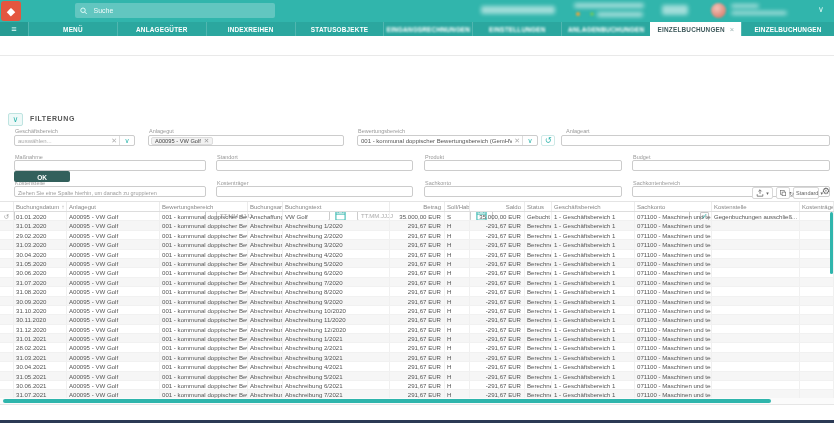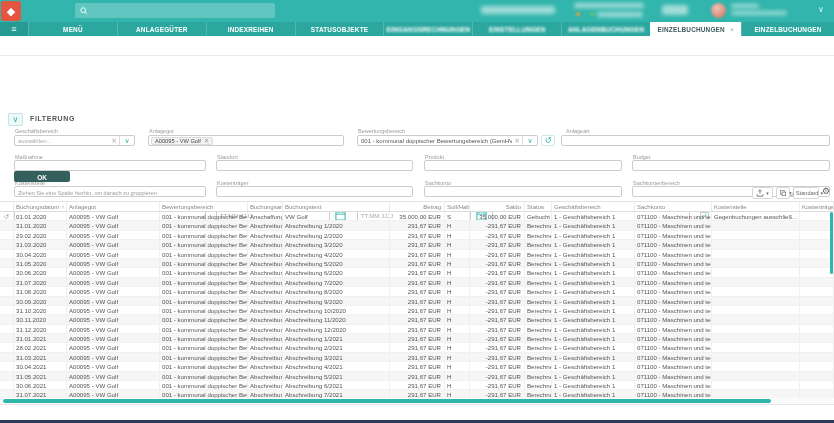--- a/index.html
+++ b/index.html
@@ -100,20 +100,21 @@
 </head>
 <body>
 
 <div class="topbar">
   <div class="logo">◆</div>
   <div class="search">
     <svg width="8" height="8" viewBox="0 0 10 10">
       <circle cx="4" cy="4" r="3" fill="none" stroke="#eafffd" stroke-width="1.2"></circle>
       <line x1="6.3" y1="6.3" x2="9" y2="9" stroke="#eafffd" stroke-width="1.2"></line>
     </svg>
+    <input placeholder="Suche" style="">
   </div>
   <div class="blurbar" style="left:481px;top:6px;width:74px;height:8px;"></div>
   <div class="blurbar" style="left:574px;top:3px;width:70px;height:5px;"></div>
   <div class="dot" style="left:576px;top:12px;background:#e8a33d;"></div>
   <div class="dot" style="left:590px;top:12px;background:#67c76a;"></div>
   <div class="blurbar" style="left:597px;top:12px;width:46px;height:5px;"></div>
   <div class="blurbar" style="left:662px;top:5px;width:26px;height:10px;"></div>
   <div class="avatar"></div>
   <div class="blurbar" style="left:731px;top:4px;width:28px;height:4px;"></div>
   <div class="blurbar" style="left:731px;top:11px;width:56px;height:4px;"></div>

